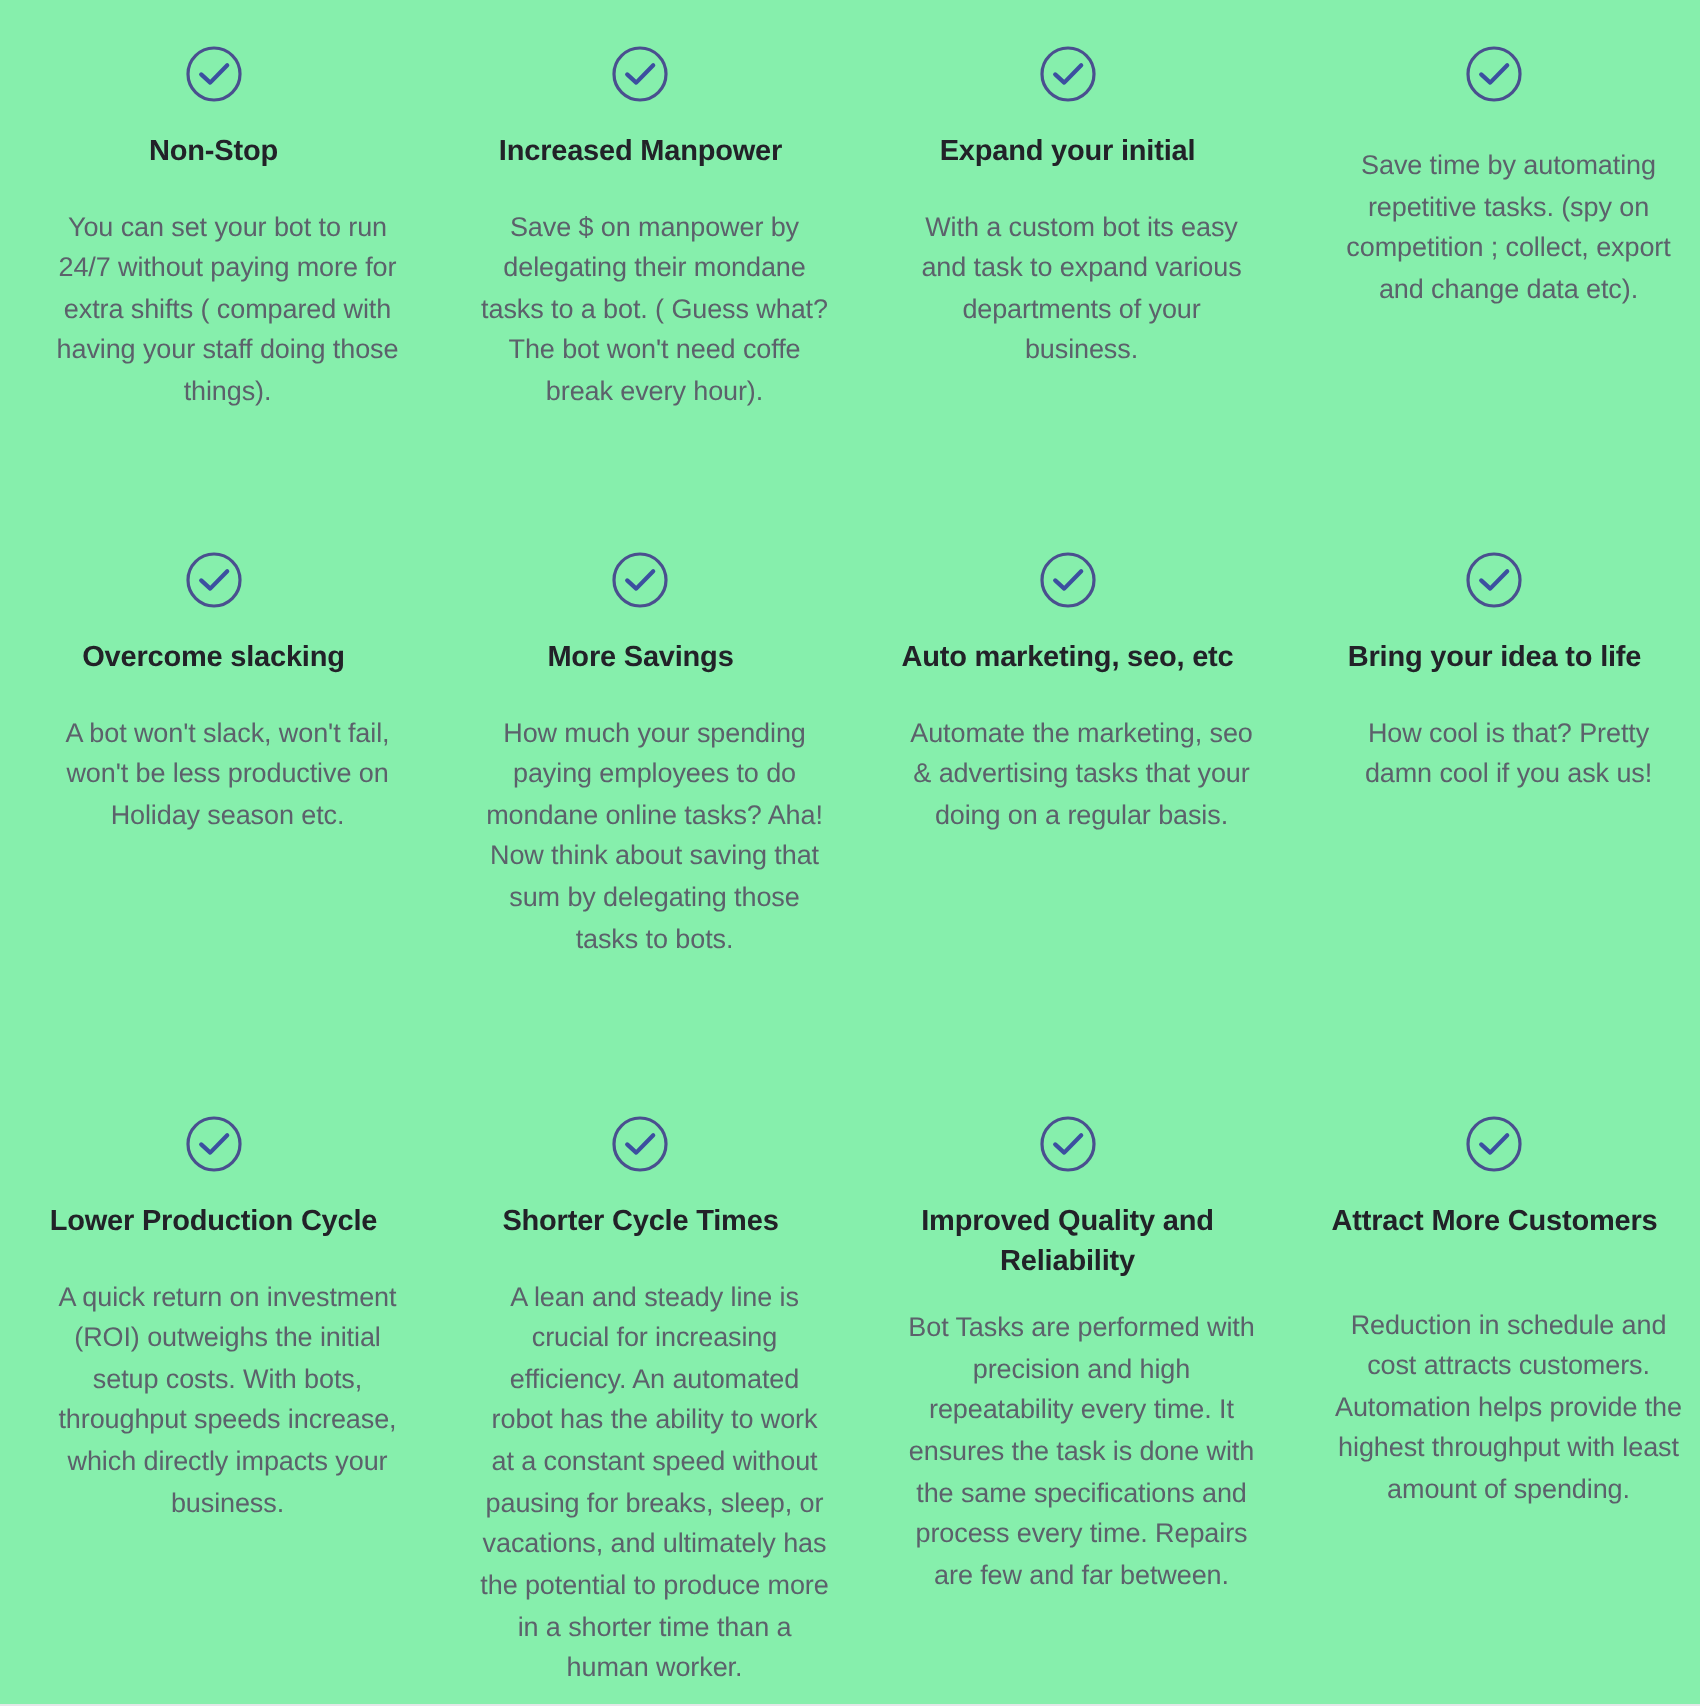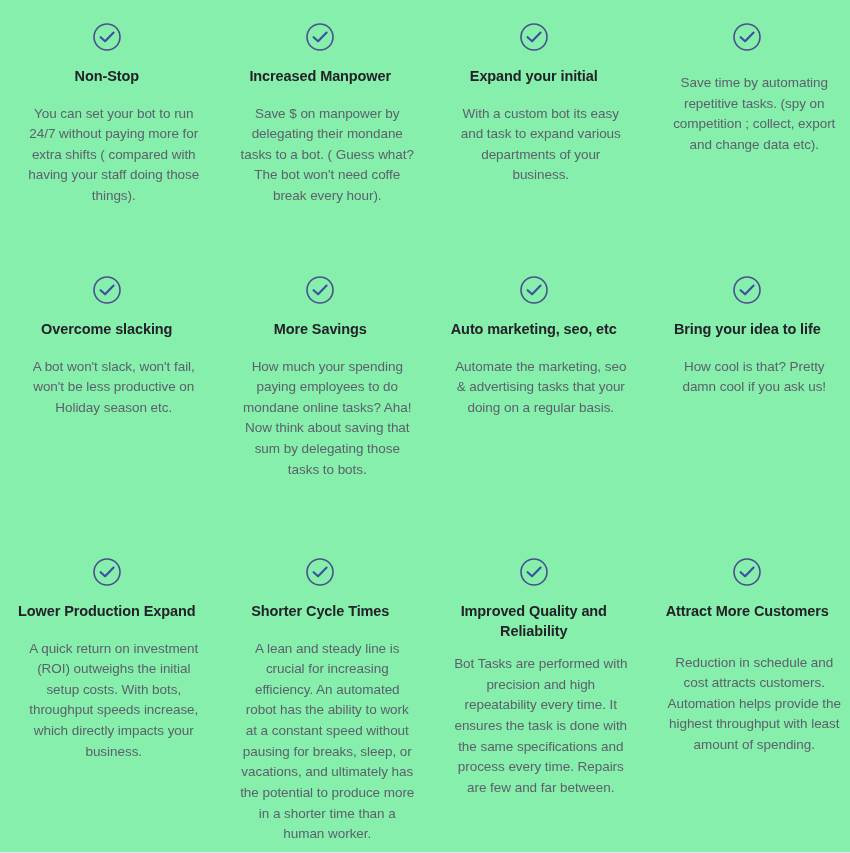--- a/index.html
+++ b/index.html
@@ -194,21 +194,21 @@
 
   <div class="grid-row row-3">
 
     <div class="feature-cell cell-lower-production-costs">
       <div class="icon-wrap">
         <svg class="check-circle-icon" viewBox="0 0 30 30">
           <circle cx="15" cy="15" r="13"></circle>
           <path d="M8.6 15.2 L13.1 19.3 L21.6 10.6"></path>
         </svg>
       </div>
-      <div class="feature-title">Lower Production Expand</div>
+      <div class="feature-title">Lower Production Cycle</div>
       <div class="feature-body">A quick return on investment (ROI) outweighs the initial setup costs. With bots, throughput speeds increase, which directly impacts your business.</div>
     </div>
 
     <div class="feature-cell cell-shorter-cycle-times">
       <div class="icon-wrap">
         <svg class="check-circle-icon" viewBox="0 0 30 30">
           <circle cx="15" cy="15" r="13"></circle>
           <path d="M8.6 15.2 L13.1 19.3 L21.6 10.6"></path>
         </svg>
       </div>

